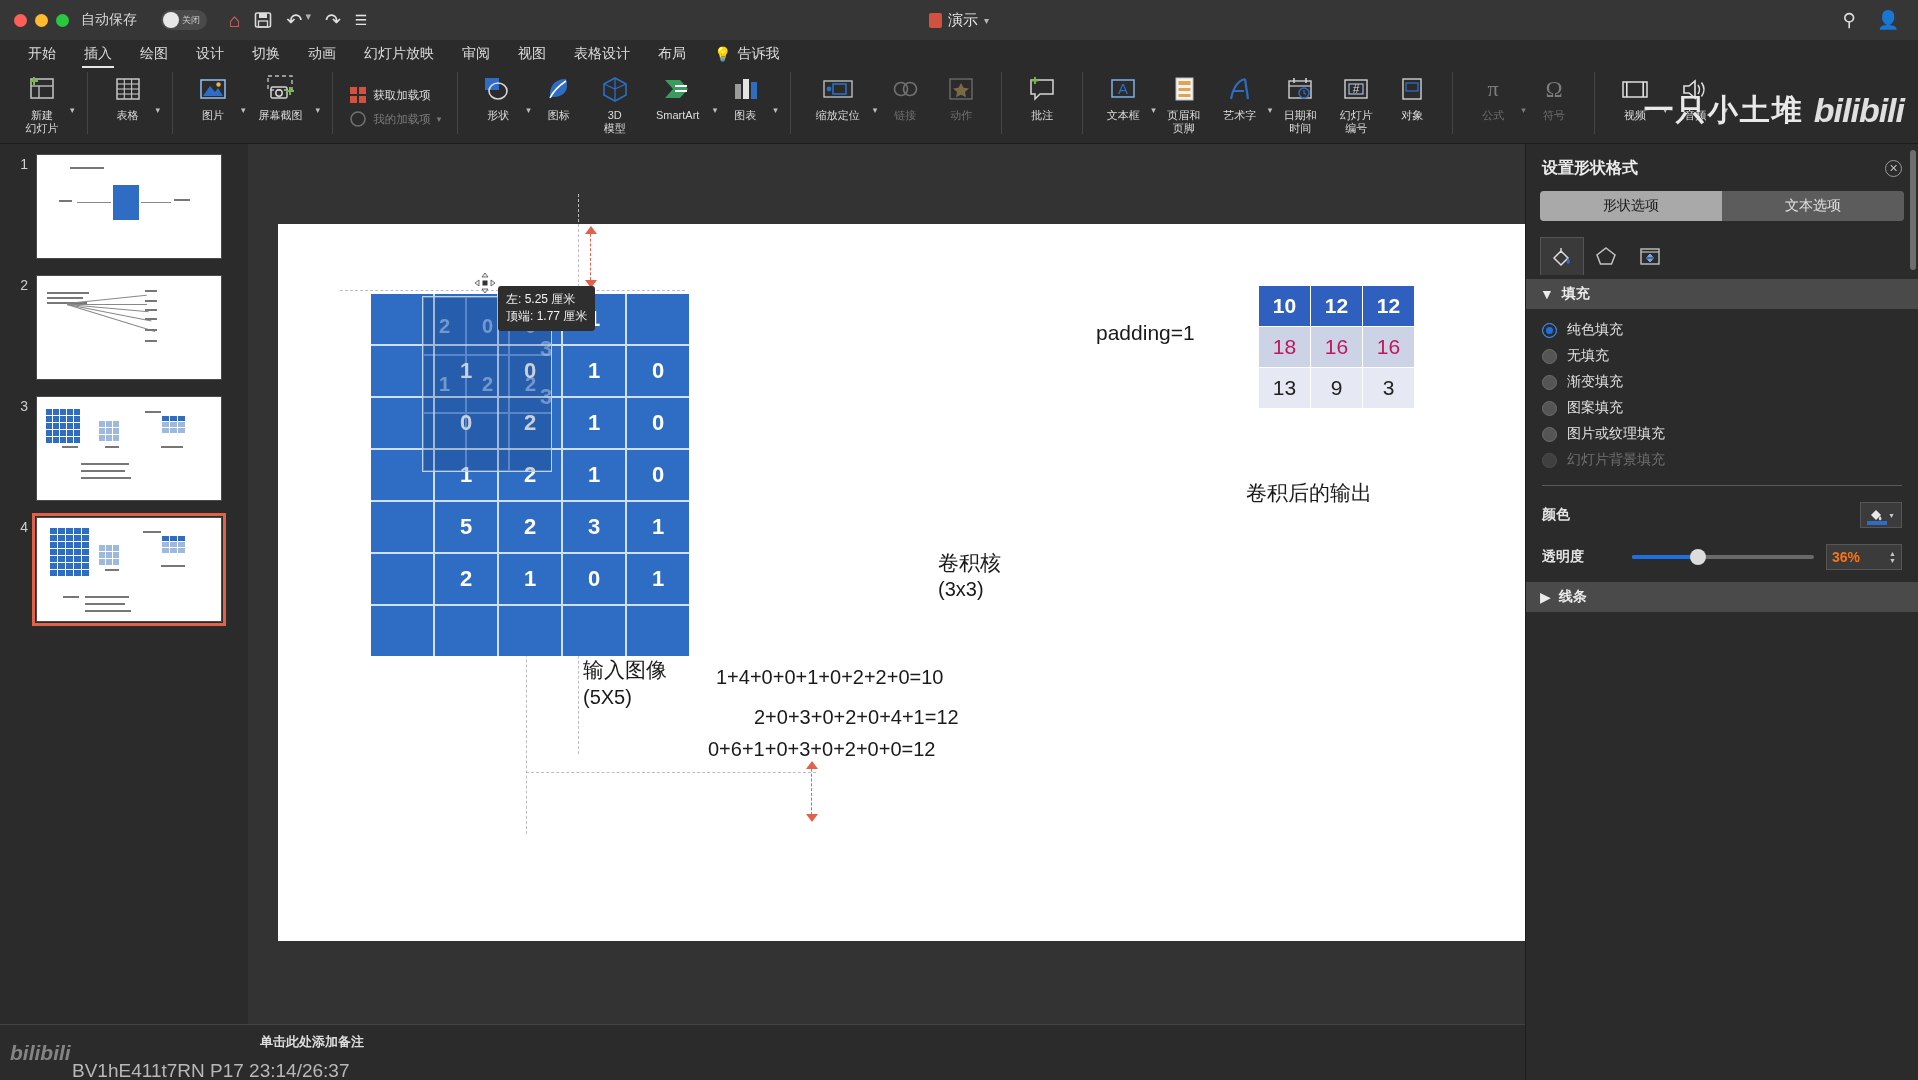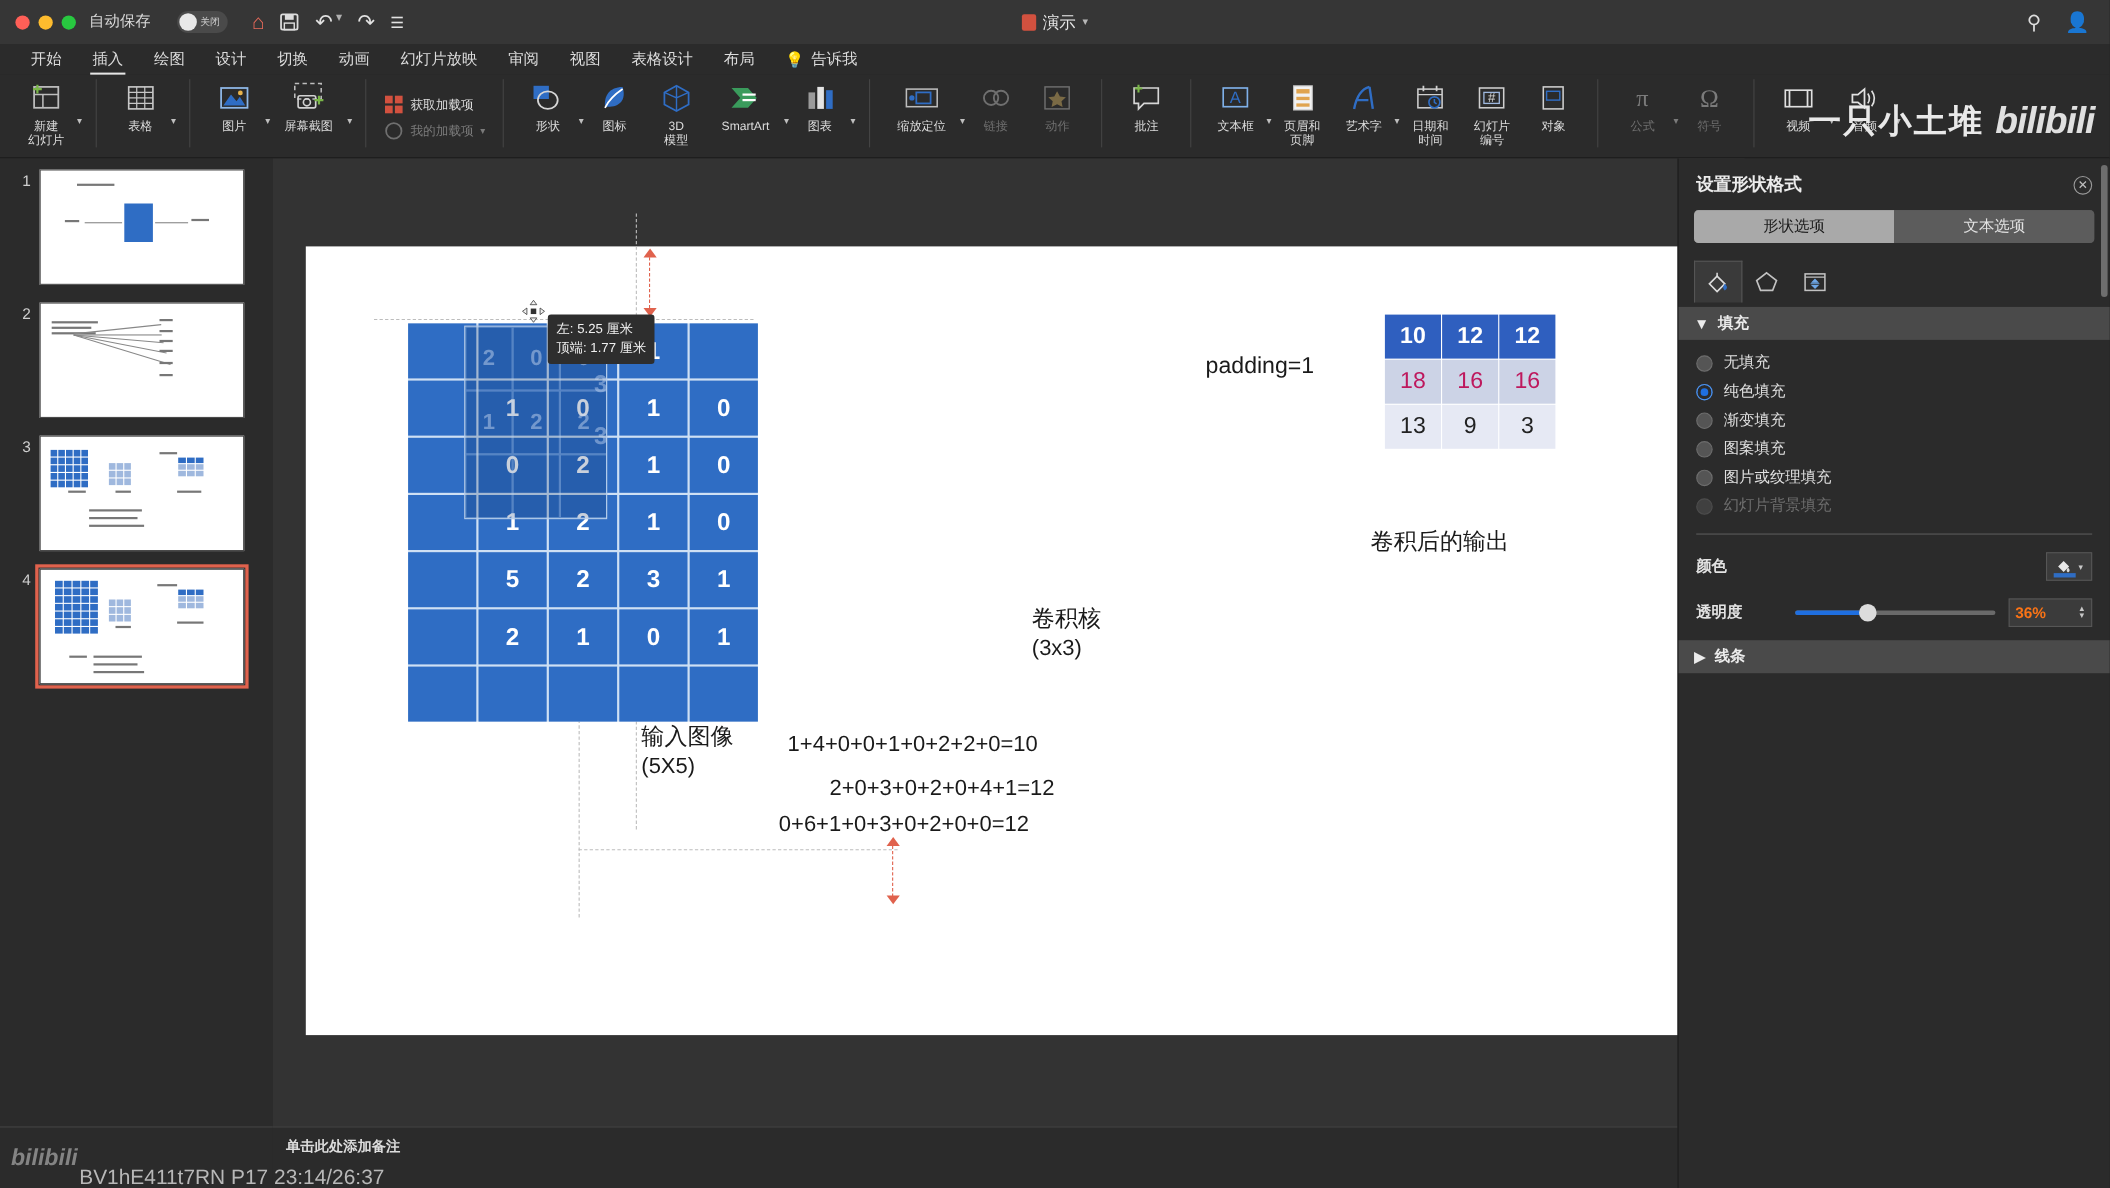--- a/index.html
+++ b/index.html
@@ -938,26 +938,26 @@
       </div>
     </div>
 
     <div class="section-hdr">
       <span>▼</span>
       <span>填充</span>
     </div>
 
     <div class="radios">
       <div class="radio-row">
+        <span class="rdo on"></span>
+        <span class="rlbl">纯色填充</span>
+      </div>
+      <div class="radio-row">
         <span class="rdo"></span>
         <span class="rlbl">无填充</span>
-      </div>
-      <div class="radio-row">
-        <span class="rdo on"></span>
-        <span class="rlbl">纯色填充</span>
       </div>
       <div class="radio-row">
         <span class="rdo"></span>
         <span class="rlbl">渐变填充</span>
       </div>
       <div class="radio-row">
         <span class="rdo"></span>
         <span class="rlbl">图案填充</span>
       </div>
       <div class="radio-row">

